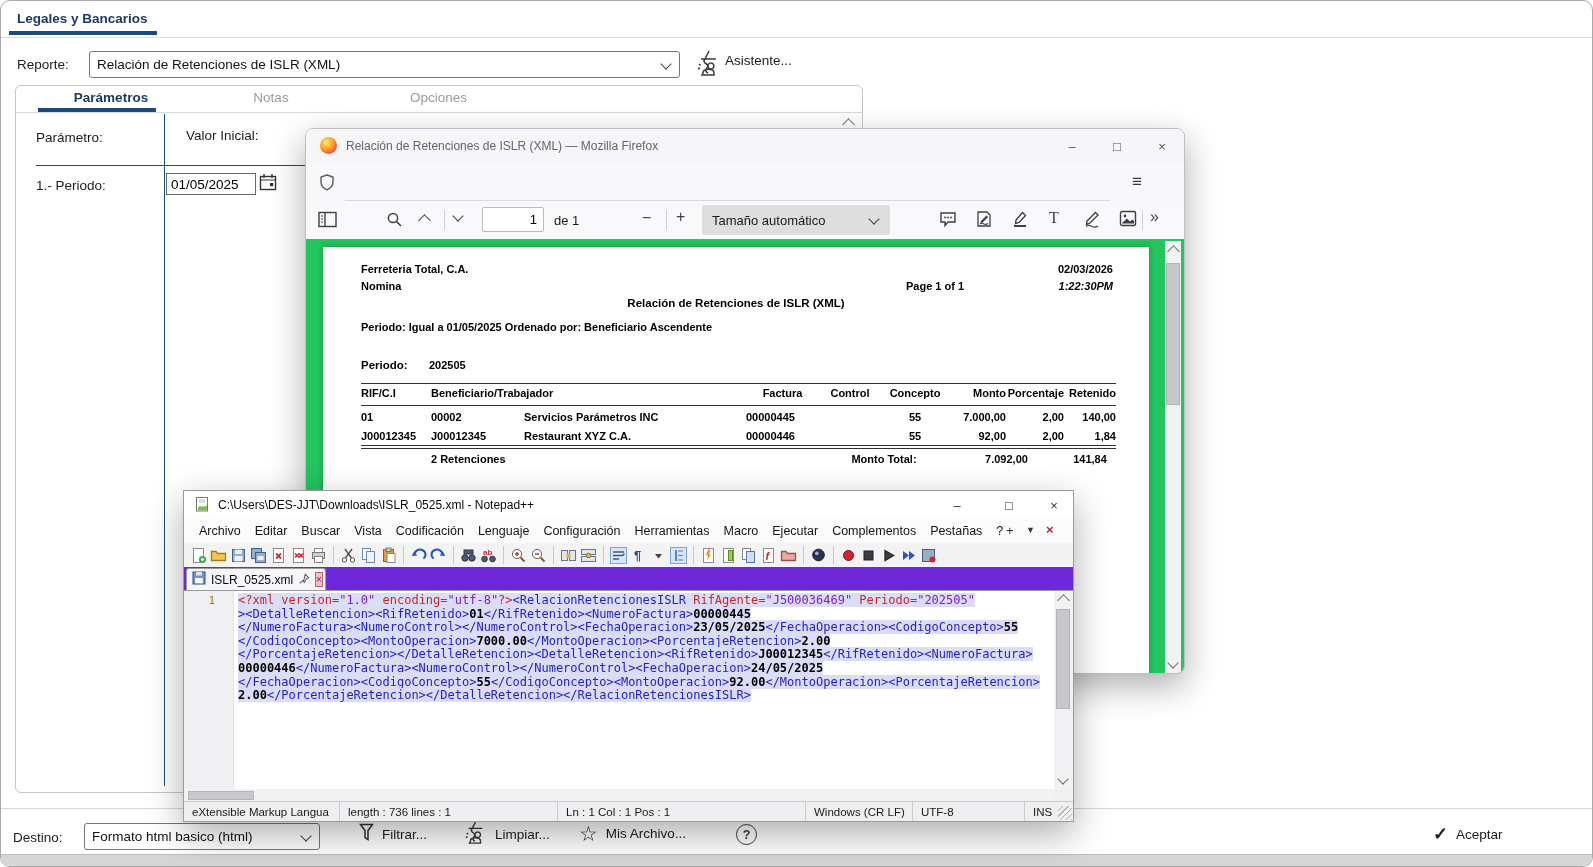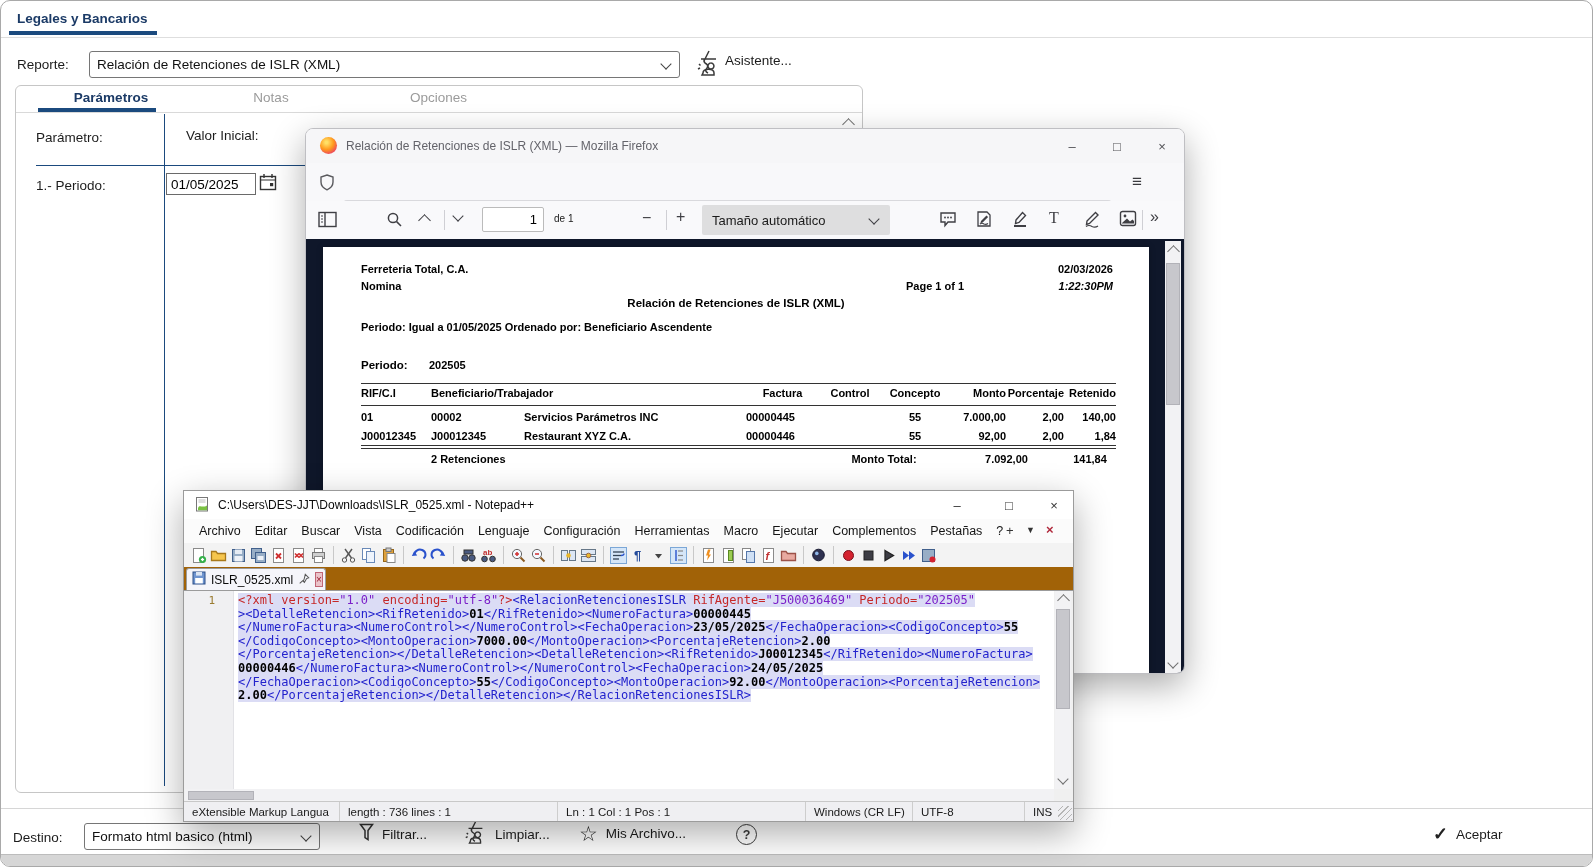--- a/index.html
+++ b/index.html
@@ -34,21 +34,21 @@
   .chip-label{font-size:12.5px;color:#2c2c30;}
   .url-host{font-size:13px;color:#1b1b1f;white-space:nowrap;}
   .url-path{font-size:13px;color:#85858d;white-space:nowrap;}
   .zoom-badge{margin-left:auto;background:#e9e9ec;border-radius:4px;font-size:11.5px;color:#333;padding:2px 5px;margin-right:8px;}
   .star{font-size:16px;color:#55555a;margin-right:9px;}
   .ff-pdfbar{position:absolute;left:0;top:72px;width:100%;height:38px;background:#f9f9fb;border-bottom:1px solid #b5b5ba;}
   .tbico{position:absolute;color:#3f3f44;}
   .vdiv{position:absolute;width:1px;height:20px;background:#cfcfd4;}
   .page-input{position:absolute;left:176px;top:6px;width:62px;height:25px;border:1px solid #bbb;border-radius:2px;background:#fff;font-size:13px;text-align:right;padding-right:6px;box-sizing:border-box;font-family:"Liberation Sans",sans-serif;}
   .zoom-select{position:absolute;left:396px;top:4px;width:188px;height:30px;background:#dededf;border-radius:2px;display:flex;align-items:center;font-size:13px;color:#1a1a1a;padding-left:10px;box-sizing:border-box;}
-  .ff-content{position:absolute;left:0;top:110px;width:100%;height:434px;background:#0f172a;}
+  .ff-content{position:absolute;left:0;top:110px;width:100%;height:434px;background:#22c55e;}
   #pdf-page{position:absolute;left:17px;top:8px;width:826px;height:426px;background:#fff;box-shadow:0 0 6px rgba(0,0,0,.25);font-weight:bold;color:#000;}
   .pdf-t{position:absolute;font-size:11px;white-space:nowrap;}
   .pdf-row{position:absolute;left:38px;width:755px;display:grid;grid-template-columns:70px 93px 222px 73px 62px 68px 57px 58px 52px;font-size:11px;}
   .pdf-row span{white-space:nowrap;}
   .pdf-row .c5,.pdf-row .c6{text-align:center;}
   .pdf-row .c7,.pdf-row .c8,.pdf-row .c9{text-align:right;}
   .pdf-head .c4{text-align:center;}
   .tline{position:absolute;left:38px;width:755px;border-top:1px solid #333;}
   .dline{position:absolute;left:38px;width:755px;height:2px;border-top:1px solid #333;border-bottom:1px solid #333;}
   .pdf-foot{position:absolute;left:38px;width:755px;display:grid;grid-template-columns:70px 315px 73px 130px 115px 52px;font-size:11px;}
@@ -57,21 +57,21 @@
   .thumb{position:absolute;background:#c7c7cc;border:1px solid #b2b2b8;box-sizing:border-box;}
   
   #npp{left:183px;top:490px;width:889px;height:330px;border:1px solid #9b9b9b;background:#f0f0f0;}
   .npp-titlebar{position:absolute;left:0;top:0;width:100%;height:28px;background:#fff;}
   .npp-title{position:absolute;left:34px;top:7px;font-size:12px;color:#0a0a0a;white-space:nowrap;}
   .npp-menubar{position:absolute;left:0;top:28px;width:100%;height:24px;background:#fbfbfb;display:flex;align-items:center;padding-left:8px;box-sizing:border-box;}
   .menu-item{font-size:12.5px;color:#141414;padding:0 7px;}
   .npp-toolbar{position:absolute;left:0;top:52px;width:100%;height:24px;background:#f3f3f3;display:flex;align-items:center;gap:3px;padding-left:6px;box-sizing:border-box;}
   .tb-ico{width:17px;height:17px;display:inline-flex;}
   .tb-sep{width:1px;height:18px;background:#c8c8c8;margin:0 3px;}
-  .npp-tabbar{position:absolute;left:0;top:76px;width:100%;height:24px;background:#a16207;border-bottom:1px solid #9b9b9b;box-sizing:border-box;}
+  .npp-tabbar{position:absolute;left:0;top:76px;width:100%;height:24px;background:#6d28d9;border-bottom:1px solid #9b9b9b;box-sizing:border-box;}
   .npp-tab{position:absolute;left:2px;top:1px;height:22px;width:140px;background:#f5f5fa;border:1px solid #9b9b9b;border-bottom:none;border-radius:3px 3px 0 0;display:flex;align-items:center;gap:5px;padding:0 5px;box-sizing:border-box;}
   .npp-tab-label{font-size:12px;color:#0a0a0a;}
   .tab-close{width:13px;height:13px;background:#eac3ca;border:1px solid #c06575;display:flex;align-items:center;justify-content:center;font-size:10px;color:#9c1f30;line-height:1;}
   .npp-editor{position:absolute;left:1px;top:100px;width:869px;height:198px;background:#fff;overflow:hidden;}
   .gutter{position:absolute;left:0;top:0;width:48px;height:100%;background:#f0f0f2;border-right:1px solid #e2e2e6;}
   .ln{position:absolute;left:0;top:3px;width:30px;text-align:right;font-family:"DejaVu Sans Mono",monospace;font-size:11px;color:#9a7b2f;}
   #xml-code{position:absolute;left:53px;top:3px;font-family:"DejaVu Sans Mono",monospace;font-size:12px;line-height:13.6px;white-space:pre;}
   .code-line{height:13.6px;}
   .sel{background:#dbdcf5;}
   .tok-tag{color:#2222cd;}
@@ -229,21 +229,21 @@
       <span class="tbico" style="left:80px;top:10px;">
         <svg width="17" height="17" viewBox="0 0 17 17">
             <circle cx="7" cy="7" r="4.6" fill="none" stroke="#3f3f44" stroke-width="1.5"></circle>
             <line x1="10.6" y1="10.6" x2="15" y2="15" stroke="#3f3f44" stroke-width="1.5"></line>
           </svg>
       </span>
       <span class="abs chev-up" style="left:114px;top:15px;border-color:#3f3f44;"></span>
       <span class="vdiv" style="left:138px;top:9px;"></span>
       <span class="abs chev" style="left:148px;top:11px;position:absolute;border-color:#3f3f44;"></span>
       <input class="page-input" value="1" style="">
-      <span class="abs" style="left:248px;top:12px;font-size:10px;color:#1a1a1a;">de 1</span>
+      <span class="abs" style="left:248px;top:12px;font-size:13px;color:#1a1a1a;">de 1</span>
       <span class="abs" style="left:336px;top:8px;font-size:16px;color:#3f3f44;">−</span>
       <span class="vdiv" style="left:360px;top:9px;"></span>
       <span class="abs" style="left:370px;top:7px;font-size:16px;color:#3f3f44;">+</span>
       <div class="zoom-select">
         <span>Tamaño automático</span>
         <span class="chev" style="right:12px;top:10px;border-color:#3f3f44;"></span>
       </div>
       <span class="tbico" style="left:633px;top:10px;">
         <svg width="18" height="17" viewBox="0 0 18 17">
             <path d="M2 2 h14 v9 h-7 l-3 3.5 v-3.5 h-4 z" fill="none" stroke="#3f3f44" stroke-width="1.4"></path>

